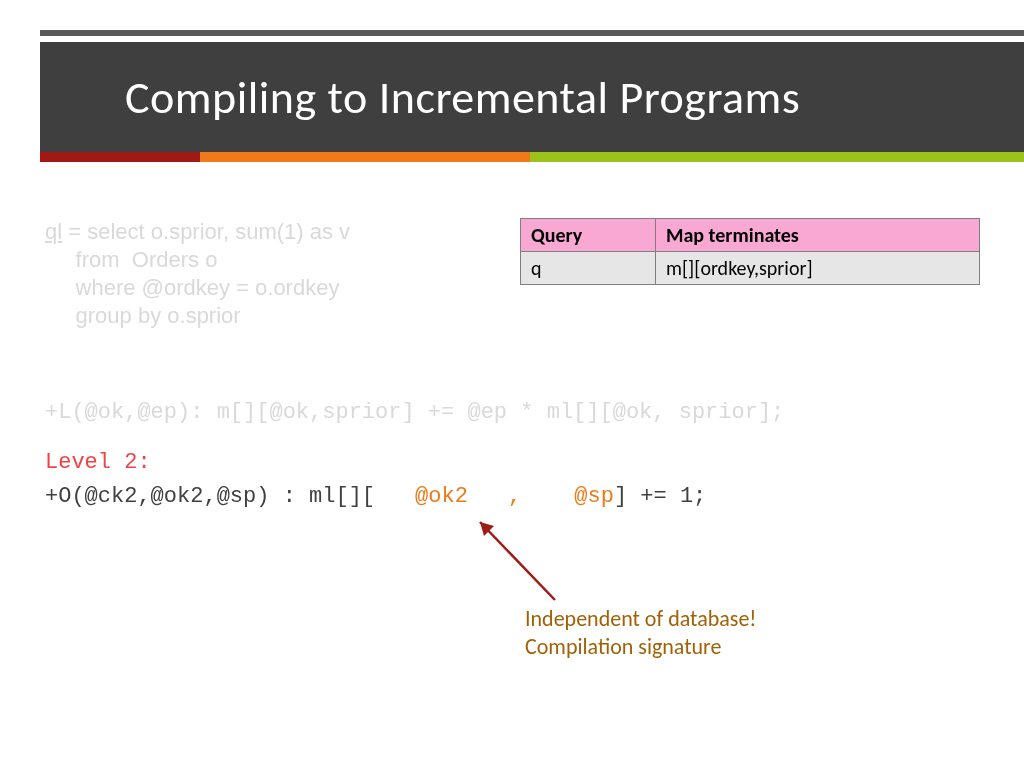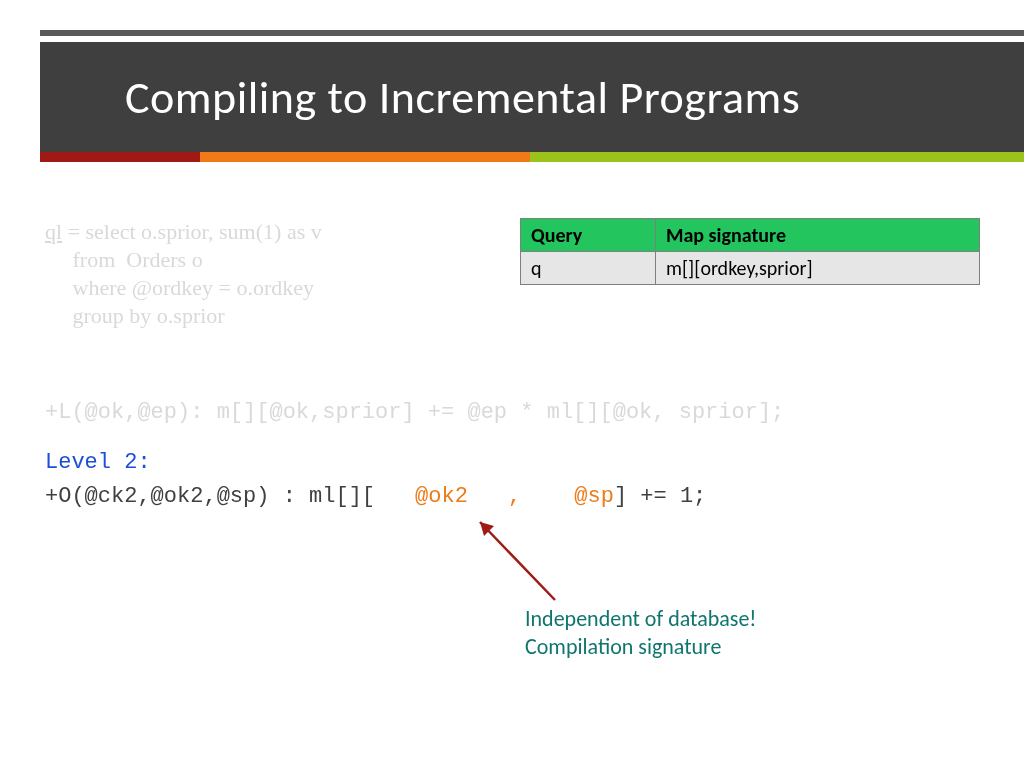--- a/index.html
+++ b/index.html
@@ -41,21 +41,21 @@
     height: 10px;
   }
   .accent-red   { background: #a01914; flex: 0 0 160px; }
   .accent-orange{ background: #f07a17; flex: 0 0 330px; }
   .accent-green { background: #9cc319; flex: 1; }
 
   .code-block {
     position: absolute;
     left: 45px;
     top: 218px;
-    font-family: Liberation Serif, serif;
+    font-family: Liberation Sans, sans-serif;
     font-size: 22px;
     line-height: 28px;
     color: #d9d9d9;
     white-space: pre;
   }
   .code-block .ul { text-decoration: underline; }
 
   .rule-line {
     position: absolute;
     left: 45px;
@@ -66,21 +66,21 @@
     white-space: pre;
     text-align: right;
   }
 
   .level2-label {
     position: absolute;
     left: 45px;
     top: 450px;
     font-family: "Courier New", monospace;
     font-size: 22px;
-    color: #1d4ed8;
+    color: #ef4444;
   }
   .level2-rule {
     position: absolute;
     left: 45px;
     top: 484px;
     font-family: "Courier New", monospace;
     font-size: 22px;
     color: #404040;
     white-space: pre;
   }
@@ -95,38 +95,38 @@
     width: 460px;
   }
   .sig-table th, .sig-table td {
     border: 1px solid #7f7f7f;
     padding: 4px 10px;
     text-align: left;
     font-weight: 400;
   }
   .sig-table th {
     font-weight: 700;
-    background: #22c55e;
+    background: #f9a8d4;
   }
   .sig-table th:first-child  { width: 135px; }
   .sig-table .shaded td { background: #e6e6e6; }
 
   .arrow {
     position: absolute;
     left: 460px;
     top: 510px;
     width: 120px;
     height: 100px;
   }
   .annotation {
     position: absolute;
     left: 525px;
     top: 605px;
     font-size: 22px;
-    color: #0f766e;
+    color: #a16207;
     line-height: 28px;
   }
 </style>
 </head>
 <body>
 
 <div class="header-block">
   <div class="thin-bar"></div>
   <div class="title-bar">
     <span class="title-text">Compiling to Incremental Programs</span>
@@ -145,21 +145,21 @@
 
 <div class="rule-line">+L(@ok,@ep): m[][@ok,sprior] += @ep * ml[][@ok, sprior];</div>
 
 <div class="level2-label">Level 2:</div>
 <div class="level2-rule"><span>+O(@ck2,@ok2,@sp) : ml[][</span><span class="hl">@ok2</span><span class="hl">, </span><span class="hl">@sp</span><span>] += 1;</span></div>
 
 <table class="sig-table">
   <tbody>
       <tr>
     <th>Query</th>
-    <th>Map signature</th>
+    <th>Map terminates</th>
   </tr>
   <tr class="shaded">
     <td>q</td>
     <td>m[][ordkey,sprior]</td>
   </tr>
 </tbody>
   </table>
 
 <svg class="arrow" viewBox="0 0 120 100">
   <line x1="95" y1="90" x2="20" y2="12" stroke="#9e1b16" stroke-width="2.5"></line>

